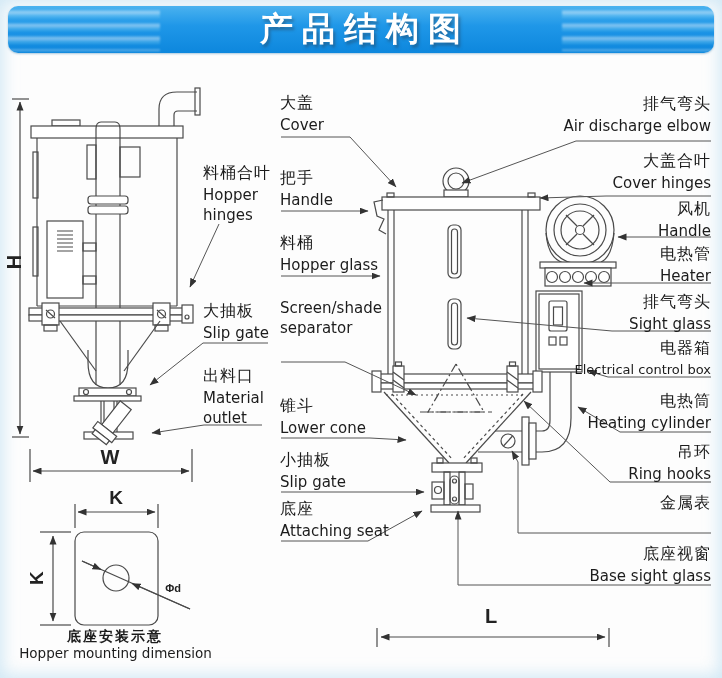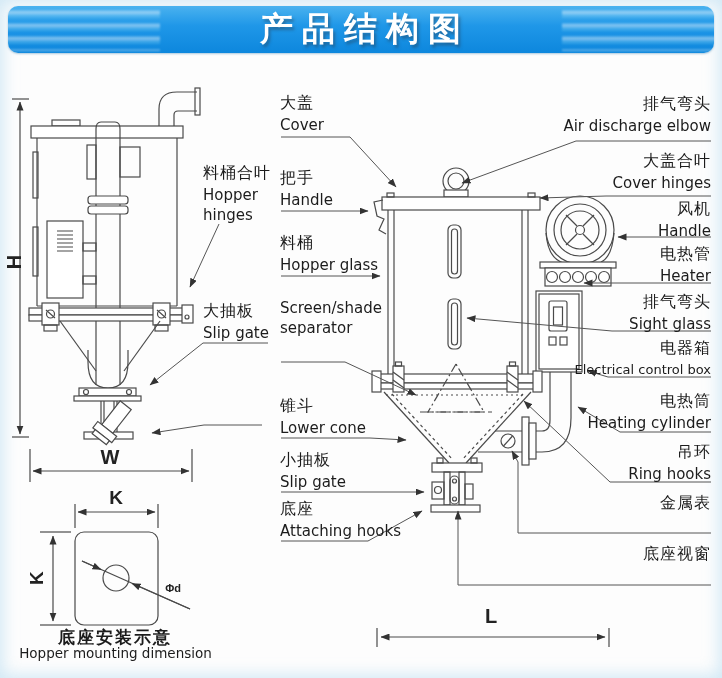--- a/index.html
+++ b/index.html
@@ -35,21 +35,21 @@
   .lab .en{font-size:15px;line-height:20px;}
   .lab.r{text-align:right;}
   .lab.small-en .en{font-size:13px;letter-spacing:0;}
   .dim{
     position:absolute;color:#222;font-weight:600;font-size:20px;
     display:flex;align-items:center;justify-content:center;
     font-family:"Liberation Sans","DejaVu Sans",sans-serif;
   }
   .rot{transform:rotate(-90deg);}
   .caption{position:absolute;color:var(--text);text-align:center;}
-  .caption .zh{font-size:17px;font-weight:bold;letter-spacing:2px;}
+  .caption .zh{font-size:14px;font-weight:bold;letter-spacing:2px;}
   .caption.en{font-size:13.5px;}
 </style>
 </head>
 <body>
 
 <div class="page">
 
   <div class="banner">
     <div class="streaks left"></div>
     <div class="streaks right"></div>
@@ -293,31 +293,35 @@
   <div class="lab" style="left:280px;top:395px">
     <div class="zh">锥斗</div>
     <div class="en">Lower cone</div>
   </div>
   <div class="lab" style="left:280px;top:449px">
     <div class="zh">小抽板</div>
     <div class="en">Slip gate</div>
   </div>
   <div class="lab" style="left:280px;top:498px">
     <div class="zh">底座</div>
-    <div class="en">Attaching hooks</div>
+    <div class="en">Attaching seat</div>
   </div>
 
   <div class="lab" style="left:203px;top:162px;width:80px">
     <div class="zh">料桶合叶</div>
     <div class="en">Hopper hinges</div>
   </div>
   <div class="lab" style="left:203px;top:300px">
     <div class="zh">大抽板</div>
     <div class="en">Slip gate</div>
   </div>
+  <div class="lab" style="left:203px;top:365px;width:82px">
+    <div class="zh">出料口</div>
+    <div class="en">Material outlet</div>
+  </div>
 
   <div class="lab r" style="right:11px;top:93px">
     <div class="zh">排气弯头</div>
     <div class="en">Air discharge elbow</div>
   </div>
   <div class="lab r" style="right:11px;top:150px">
     <div class="zh">大盖合叶</div>
     <div class="en">Cover hinges</div>
   </div>
   <div class="lab r" style="right:11px;top:198px">
@@ -342,20 +346,21 @@
   </div>
   <div class="lab r" style="right:11px;top:441px">
     <div class="zh">吊环</div>
     <div class="en">Ring hooks</div>
   </div>
   <div class="lab r" style="right:11px;top:492px">
     <div class="zh">金属表</div>
   </div>
   <div class="lab r" style="right:11px;top:543px">
     <div class="zh">底座视窗</div>
+    <div class="en">Base sight glass</div>
   </div>
 
   <div class="dim rot" style="left:2px;top:250px;width:24px;height:24px">H</div>
   <div class="dim" style="left:98px;top:445px;width:24px;height:24px">W</div>
   <div class="dim" style="left:105px;top:486px;width:22px;height:24px;font-size:19px">K</div>
   <div class="dim rot" style="left:26px;top:566px;width:22px;height:24px;font-size:19px">K</div>
   <div class="dim" style="left:155px;top:577px;width:36px;height:22px;font-size:11px">Φd</div>
   <div class="dim" style="left:481px;top:604px;width:20px;height:24px">L</div>
 
   <div class="caption" style="left:40px;top:626px;width:150px">

